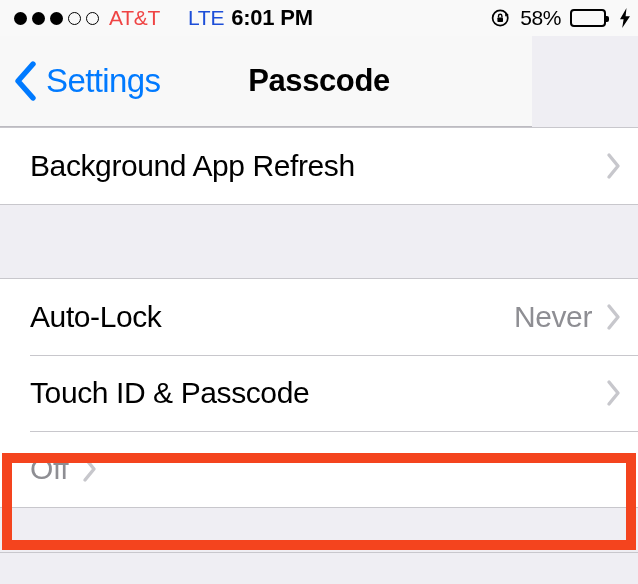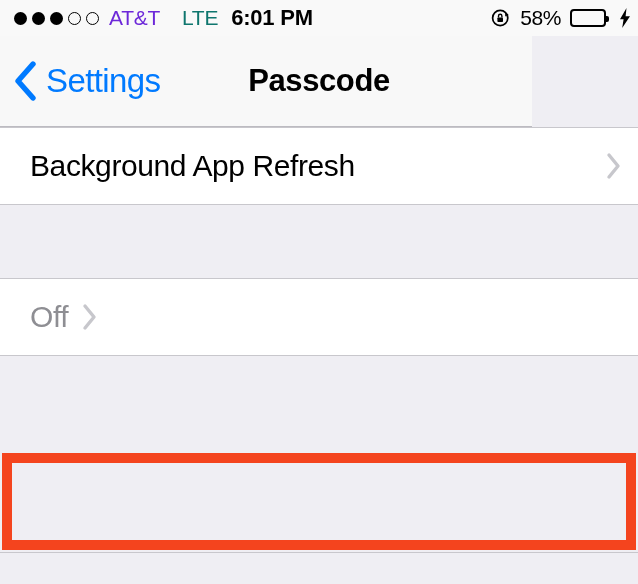--- a/index.html
+++ b/index.html
@@ -48,27 +48,27 @@
     width: 13px;
     height: 13px;
     border-radius: 50%;
     box-sizing: border-box;
   }
   .dot.filled { background: #000; }
   .dot.hollow { background: transparent; border: 1.8px solid #000; }
   .carrier {
     font-size: 21px;
     letter-spacing: -0.3px;
-    color: #6d28d9;
+    color: #ef4444;
   }
   .network {
     font-size: 21px;
-    margin-left: 22px;
+    margin-left: 28px;
     letter-spacing: -0.2px;
-    color: #0f766e;
+    color: #1d4ed8;
   }
   .status-time {
     position: absolute;
     left: 0; top: 0;
     width: 544px;
     height: 36px;
     display: flex;
     align-items: center;
     justify-content: center;
     font-size: 22px;
@@ -307,21 +307,39 @@
             <path d="M3 3 L12 14 L3 25" fill="none" stroke="#c7c7cc" stroke-width="3.4" stroke-linecap="round" stroke-linejoin="round"></path>
           </svg>
         </span>
       </div>
     </div>
 
     <div class="gap"></div>
 
     <div class="group">
 
-
+      <div class="row">
+        <span class="row-label">Auto-Lock</span>
+        <span class="row-value">Never</span>
+        <span class="disclosure">
+          <svg width="16" height="28" viewBox="0 0 16 28">
+            <path d="M3 3 L12 14 L3 25" fill="none" stroke="#c7c7cc" stroke-width="3.4" stroke-linecap="round" stroke-linejoin="round"></path>
+          </svg>
+        </span>
+      </div>
+
+      <div class="row">
+        <span class="row-label">Touch ID &amp; Passcode</span>
+        <span class="row-value"></span>
+        <span class="disclosure">
+          <svg width="16" height="28" viewBox="0 0 16 28">
+            <path d="M3 3 L12 14 L3 25" fill="none" stroke="#c7c7cc" stroke-width="3.4" stroke-linecap="round" stroke-linejoin="round"></path>
+          </svg>
+        </span>
+      </div>
 
       <div class="row">
         <span class="row-value">Off</span>
         <span class="disclosure">
           <svg width="16" height="28" viewBox="0 0 16 28">
             <path d="M3 3 L12 14 L3 25" fill="none" stroke="#c7c7cc" stroke-width="3.4" stroke-linecap="round" stroke-linejoin="round"></path>
           </svg>
         </span>
       </div>
 

